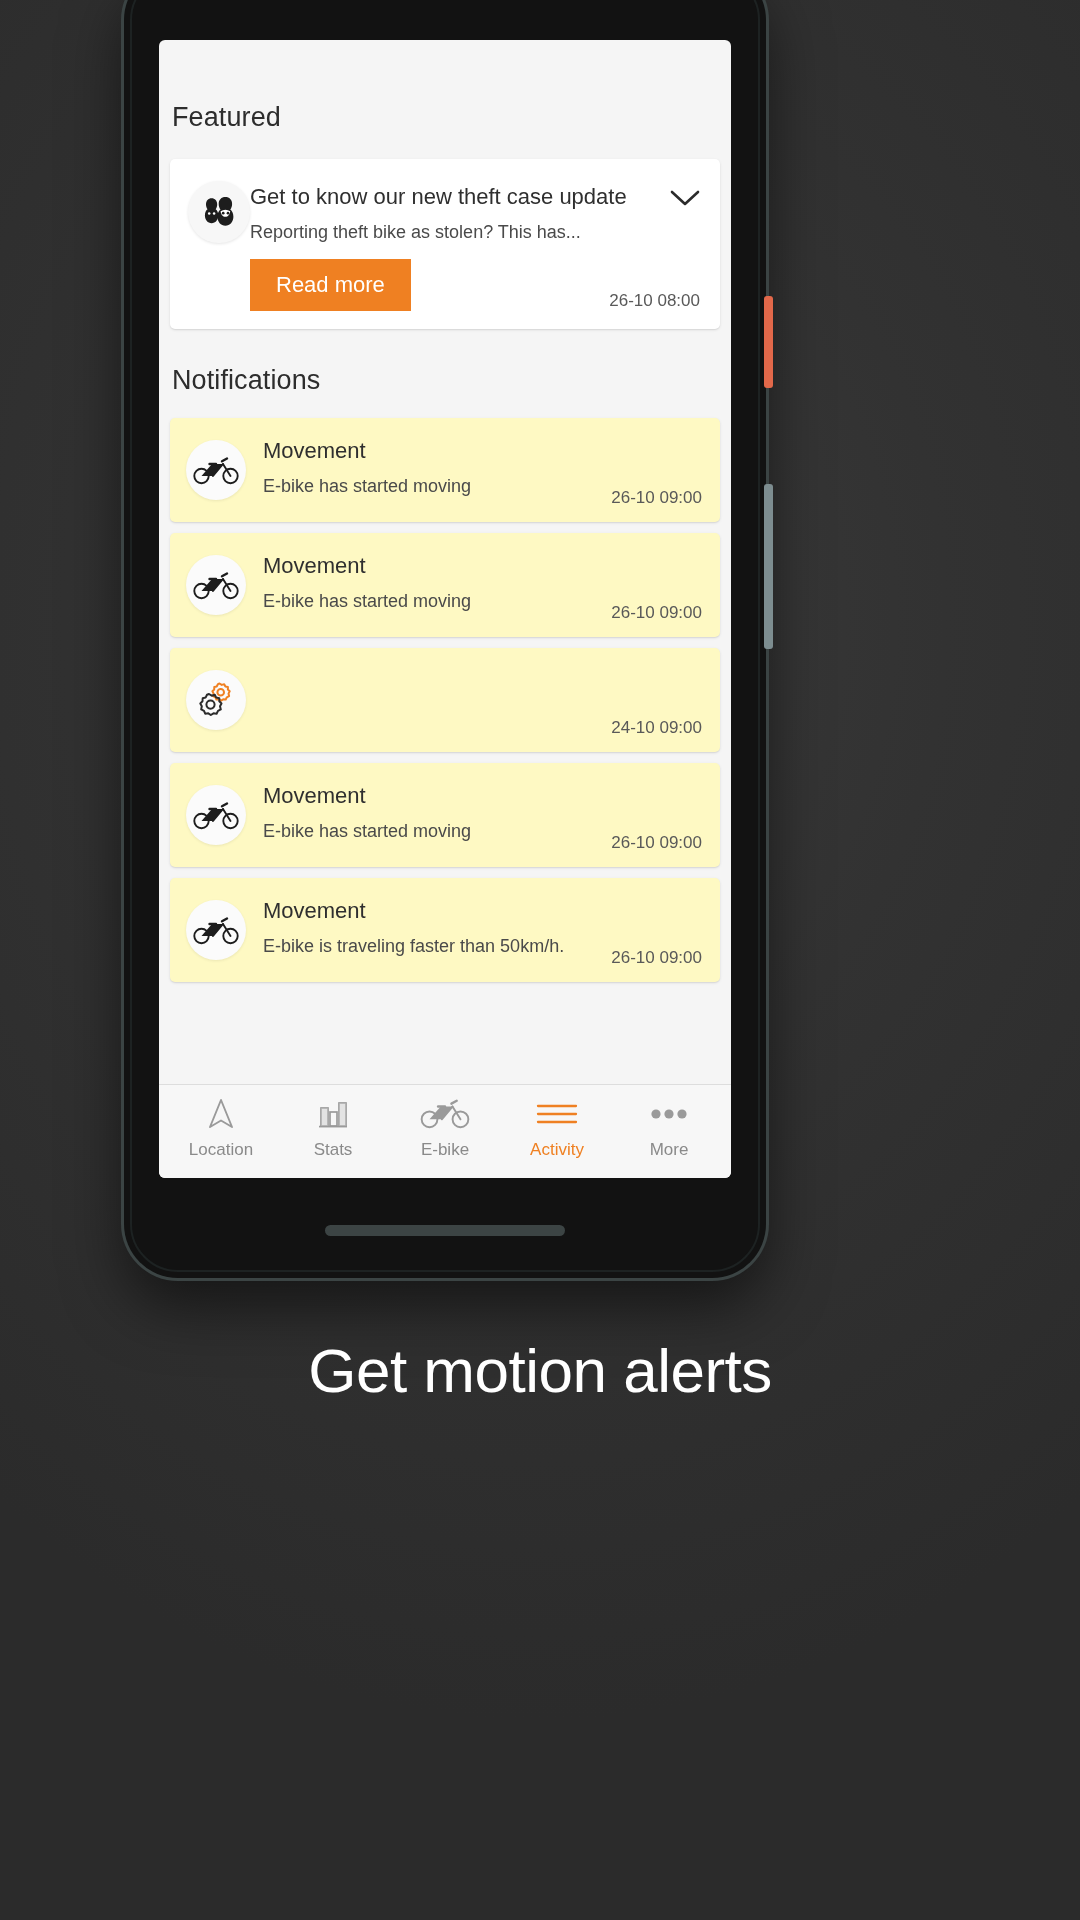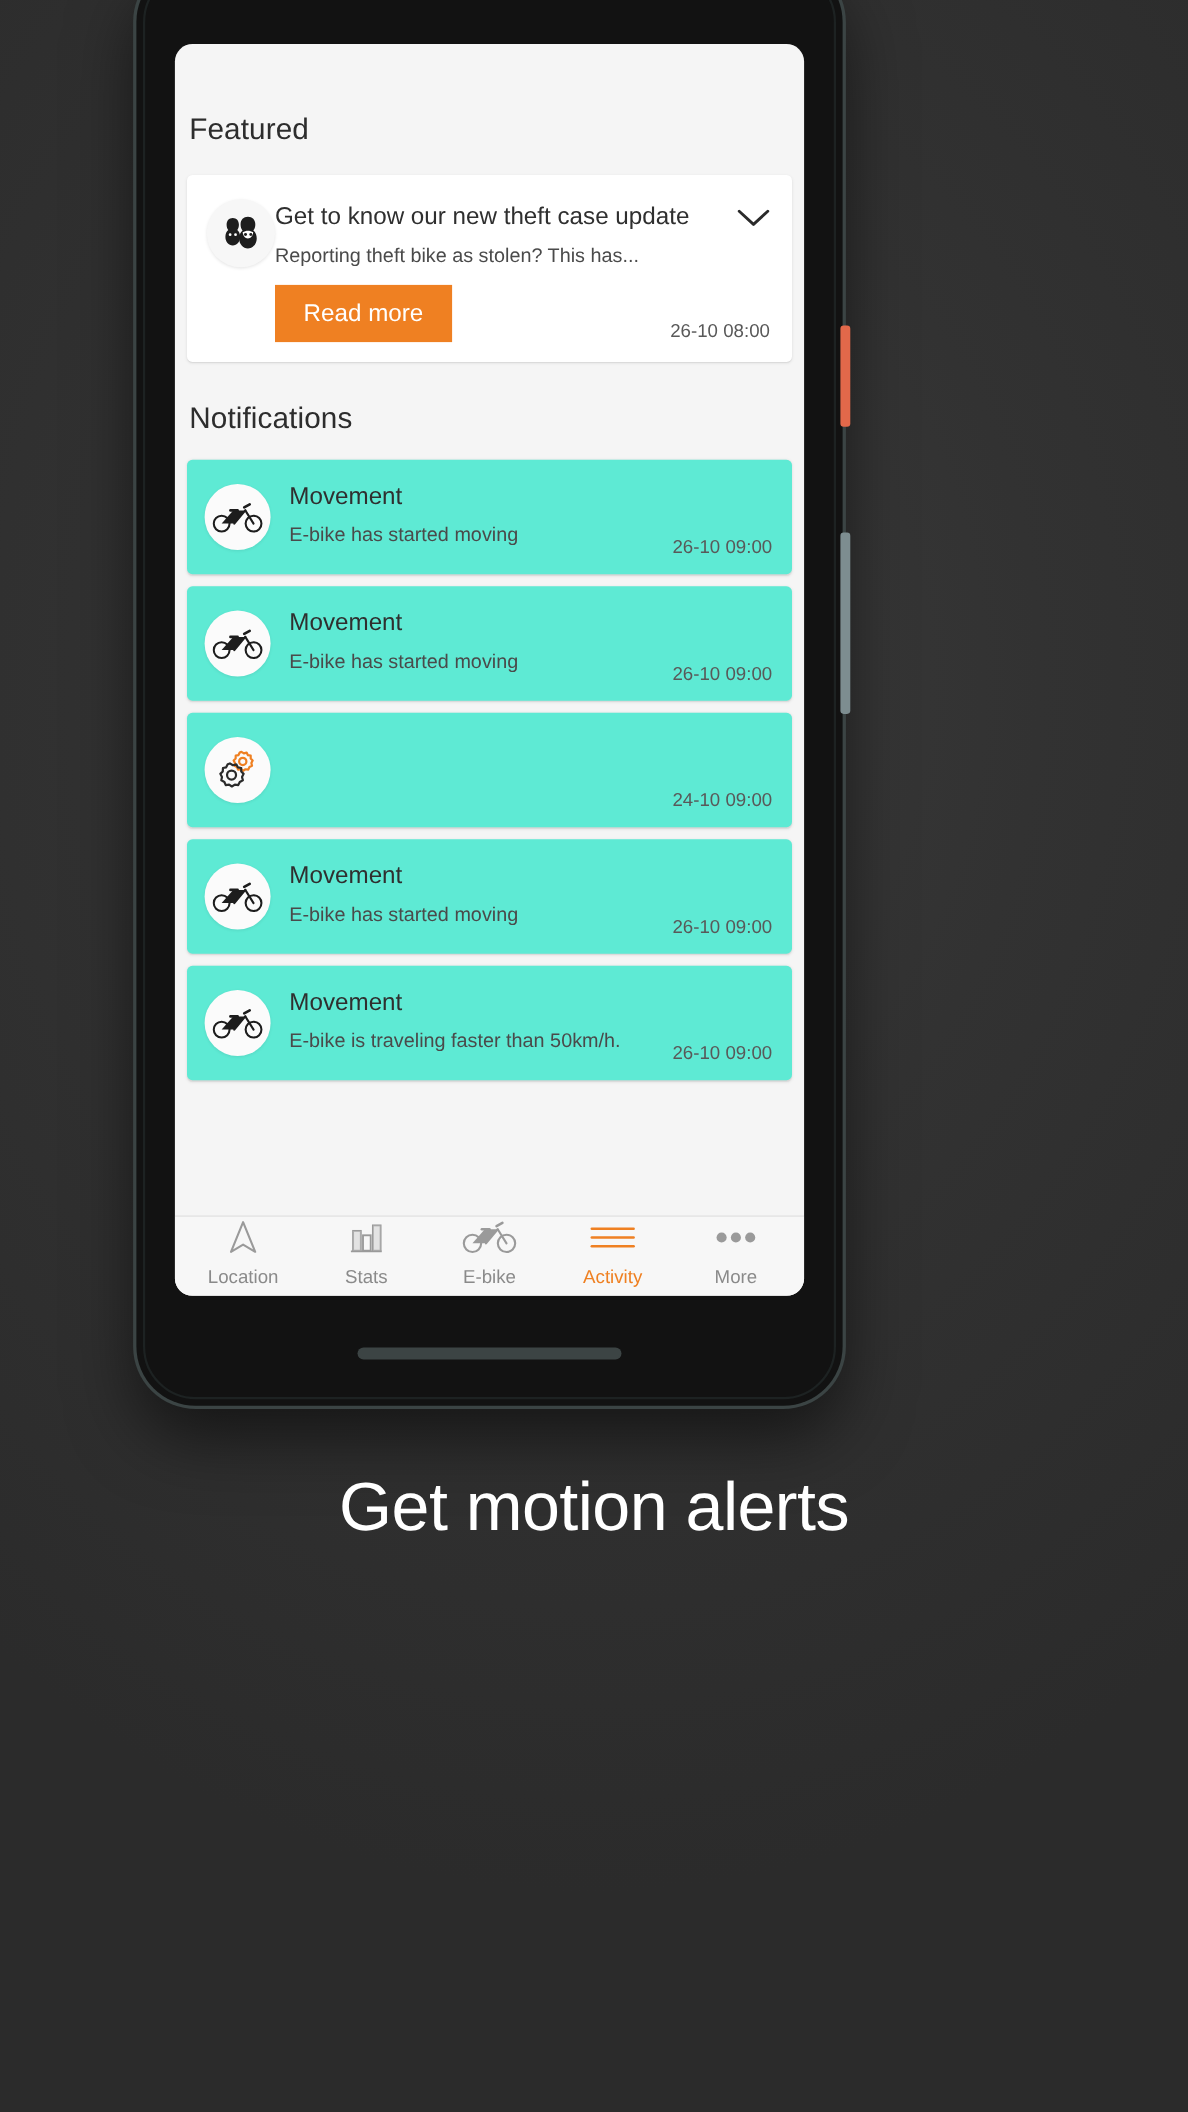--- a/index.html
+++ b/index.html
@@ -64,21 +64,21 @@
   }
 
   
   .screen {
     position: absolute;
     left: 35px;
     top: 74px;
     width: 572px;
     height: 1138px;
     background: #f5f5f5;
-    border-radius: 16px;
+    border-radius: 6px;
     overflow: hidden;
     display: flex;
     flex-direction: column;
   }
 
   .content {
     flex: 1;
     overflow: hidden;
     display: flex;
     flex-direction: column;
@@ -161,21 +161,21 @@
     right: 20px;
     bottom: 18px;
     font-size: 17px;
     color: #595959;
   }
 
   
   .notif-list { display: flex; flex-direction: column; gap: 11px; }
 
   .notif-card {
-    background: #5eead4;
+    background: #fef9c3;
     margin: 0 11px;
     border-radius: 5px;
     box-shadow: 0 1px 3px rgba(0,0,0,.10), 0 1px 1px rgba(0,0,0,.05);
     padding: 17px 18px 17px 16px;
     min-height: 104px;
     display: flex;
     gap: 17px;
     position: relative;
   }
 
@@ -215,21 +215,21 @@
     font-size: 17px;
     color: #595959;
   }
 
   .spacer { flex: 1; min-height: 10px; }
 
   
   .tabbar {
     border-top: 1px solid #dddddd;
     background: #f7f7f7;
-    height: 73px;
+    height: 94px;
     display: flex;
     align-items: center;
     padding: 0 6px 6px 6px;
   }
 
   .tab {
     flex: 1;
     display: flex;
     flex-direction: column;
     align-items: center;

